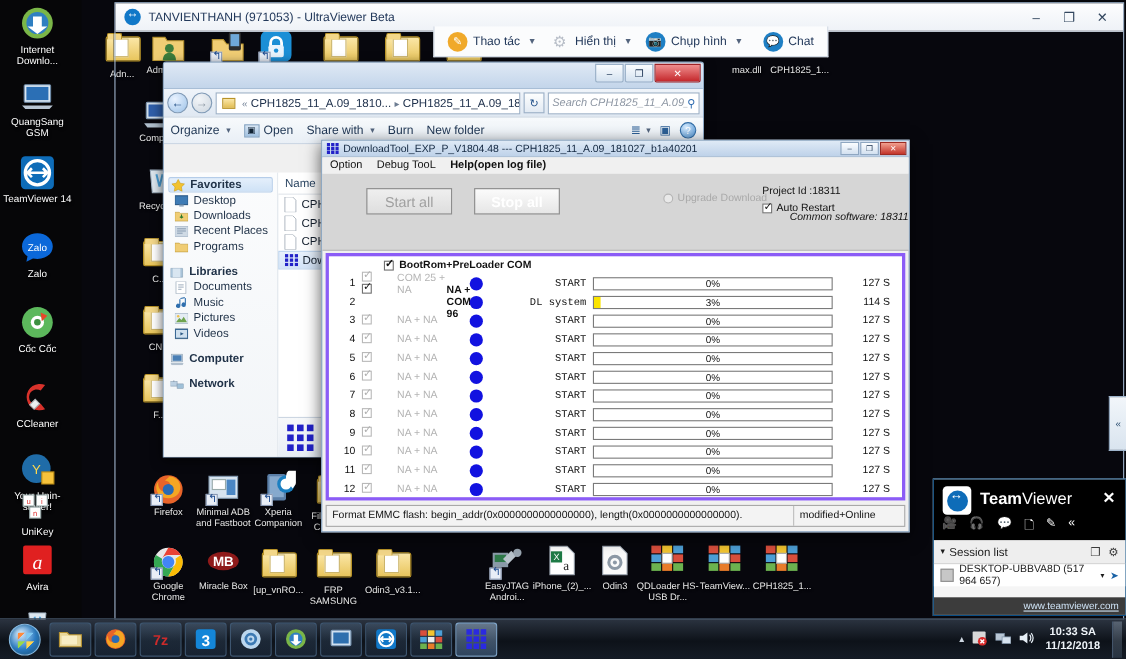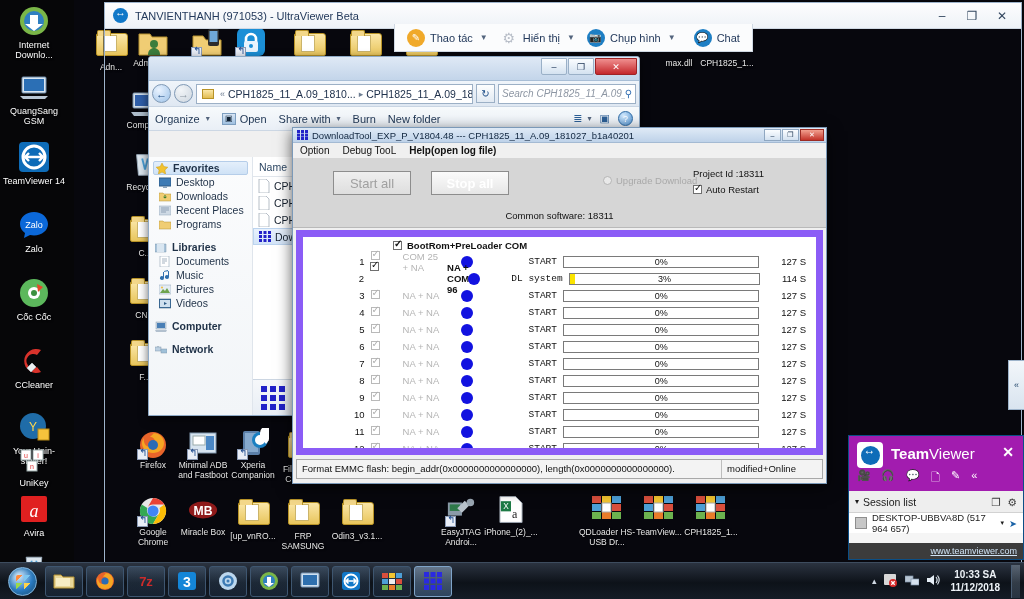--- a/index.html
+++ b/index.html
@@ -150,24 +150,24 @@
   #dt-radio { position:absolute; left:310px; top:17px; font-size:9.5px; color:#a9a9a9; display:flex;
       align-items:center; gap:4px; }
   #dt-radio .rb { width:9px; height:9px; border-radius:50%; border:1px solid #b5b5b5; background:#e9e9e9; }
   #dt-projid { position:absolute; left:400px; top:10px; font-size:9.5px; color:#111; }
   #dt-autorestart { position:absolute; left:400px; top:26px; font-size:9.5px; color:#111;
       display:flex; align-items:center; gap:4px; }
   .cb { width:9px; height:9px; border:1px solid #6f6f6f; background:#fff; position:relative; flex:none; }
   .cb.on:after { content:"\2713"; position:absolute; left:0px; top:-4px; font-size:10px; color:#111; }
   .cb.dim { border-color:#b9b9b9; }
   .cb.dim:after { color:#b0b0b0; }
-  #dt-common { position:absolute; left:0; right:0; top:52px; text-align:center; font-size:9.5px; color:#111; }
+  #dt-common { position:absolute; left:0; right:0; top:34px; text-align:right; font-size:9.5px; color:#111;font-style:italic; }
 
   #dt-grid { position:absolute; left:3px; right:3px; top:102px; bottom:28px; background:#fff;
-      border:7px solid #8b5cf6; overflow:hidden;padding-left:40px; }
+      border:3px solid #8b5cf6; overflow:hidden; }
   #dt-grid-head { height:16px; display:flex; align-items:center; padding-left:50px; font-size:9.5px;
       font-weight:bold; color:#111; gap:5px; }
   .dt-row { height:17px; display:flex; align-items:center; font-size:9.5px; color:#111; }
   .dt-row .idx { width:30px; text-align:right; padding-right:6px; color:#111; }
   .dt-row .port { width:80px; display:flex; align-items:flex-start; gap:23px; }
   .dt-row .dot { width:12px; height:12px; border-radius:50%; background:#1212e0; margin-left:18px; flex:none; }
   .dt-row .state { width:100px; text-align:right; padding-right:6px;font-family:Liberation Mono, monospace; }
   .dt-row .bar { width:218px; height:12px; border:1px solid #7a7a7a; background:#fff; position:relative; }
   .dt-row .bar .fill { position:absolute; left:0; top:0; bottom:0; background:#fbe400; }
   .dt-row .bar .pct { position:absolute; inset:0; display:flex; align-items:center; justify-content:center;
@@ -177,21 +177,21 @@
   .dt-row.dim .state { color:#111; }
 
   #dt-status { position:absolute; left:3px; right:3px; bottom:4px; height:20px; display:flex;
       border:1px solid #a8a8a8; background:#f3f3f3; font-size:9.5px; color:#111; }
   #dt-status .left { flex:1; padding:3px 5px; border-right:1px solid #bdbdbd; }
   #dt-status .right { width:100px; padding:3px 5px; }
 
   
   #tv-panel { position:absolute; right:0; top:435px; width:176px; height:125px; z-index:50;
       border:1px solid #0b4f86; background:#f5f5f5; }
-  #tv-head { background:#a21caf; height:55px; position:relative; color:#fff; }
+  #tv-head { background:#000000; height:55px; position:relative; color:#fff; }
   #tv-logo { position:absolute; left:8px; top:6px; width:26px; height:26px; border-radius:4px;
       background:#fff; display:flex; align-items:center; justify-content:center; }
   #tv-logo .ring { width:19px; height:19px; border-radius:50%; background:#0e6cb8; position:relative; }
   #tv-logo .ring:after { content:"\2194"; position:absolute; left:3px; top:-3px; color:#fff; font-size:12px; }
   #tv-name { position:absolute; left:42px; top:9px; font-size:15px; font-weight:bold; }
   #tv-name span { font-weight:normal; }
   #tv-close { position:absolute; right:9px; top:8px; font-size:14px; font-weight:bold; }
   #tv-icons { position:absolute; left:8px; top:33px; display:flex; gap:11px; font-size:11px; }
   #tv-session { height:22px; background:#eeeeee; border-bottom:1px solid #d2d2d2; display:flex;
       align-items:center; padding:0 6px; font-size:10.5px; color:#1b1b1b; }
@@ -624,20 +624,30 @@
       <div class="glyph">
         <svg viewBox="0 0 26 30" width="24" height="29">
             <path d="M1 1h17l7 7v21H1z" fill="#fff" stroke="#9aa4b0"></path>
             <rect x="2" y="6" width="11" height="11" fill="#1d7a45"></rect>
             <text x="7.5" y="15" font-size="9" fill="#fff" text-anchor="middle" font-family="Liberation Sans">X</text>
             <text x="17" y="24" font-size="13" fill="#222" text-anchor="middle" font-family="Liberation Serif">a</text>
           </svg>
       </div>
       <div class="lbl">iPhone_(2)_...</div>
     </div>
+    <div class="ricon" style="left:456px;top:495px;">
+      <div class="glyph">
+        <svg viewBox="0 0 26 30" width="24" height="29">
+            <path d="M1 1h17l7 7v21H1z" fill="#fafafa" stroke="#9aa4b0"></path>
+            <circle cx="13" cy="17" r="6" fill="none" stroke="#8d99a6" stroke-width="3"></circle>
+            <circle cx="13" cy="17" r="2" fill="#8d99a6"></circle>
+          </svg>
+      </div>
+      <div class="lbl">Odin3</div>
+    </div>
     <div class="ricon" style="left:504px;top:495px;">
       <div class="glyph">
         <svg viewBox="0 0 30 26" width="30" height="26">
             <rect x="0" y="1" width="9" height="7" fill="#d94f3d"></rect>
             <rect x="10" y="1" width="9" height="7" fill="#f2c430"></rect>
             <rect x="20" y="1" width="9" height="7" fill="#4d9fd6"></rect>
             <rect x="0" y="9" width="9" height="7" fill="#4d9fd6"></rect>
             <rect x="10" y="9" width="9" height="7" fill="#e8e8e8"></rect>
             <rect x="20" y="9" width="9" height="7" fill="#d94f3d"></rect>
             <rect x="0" y="17" width="9" height="7" fill="#6cb24f"></rect>

